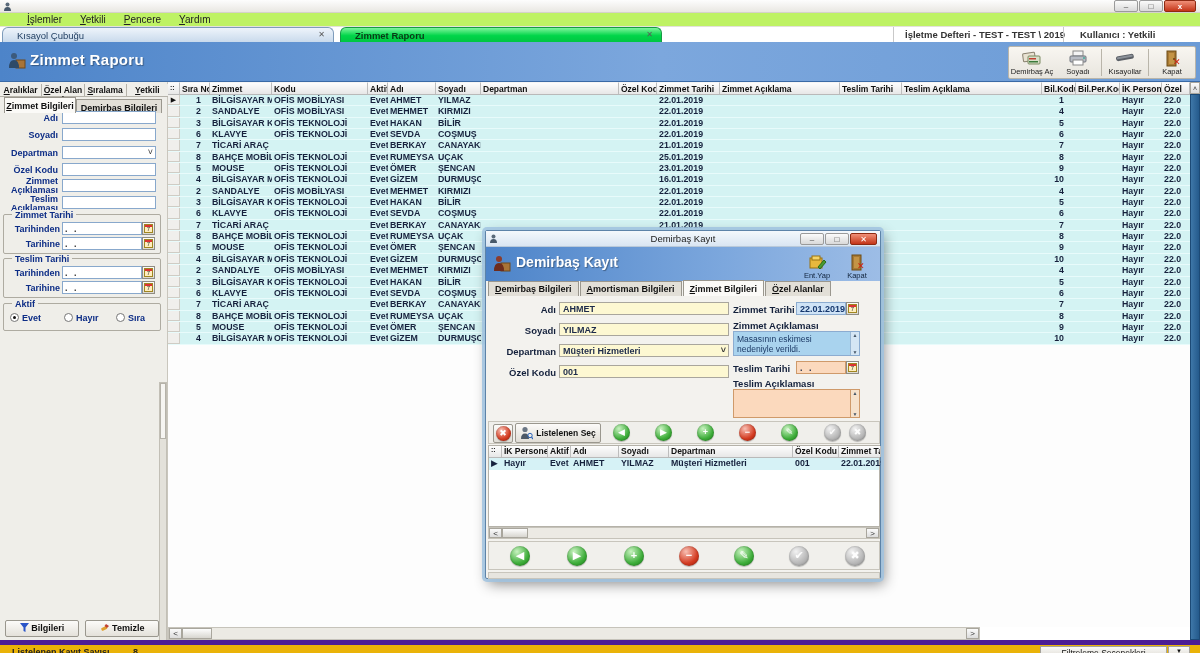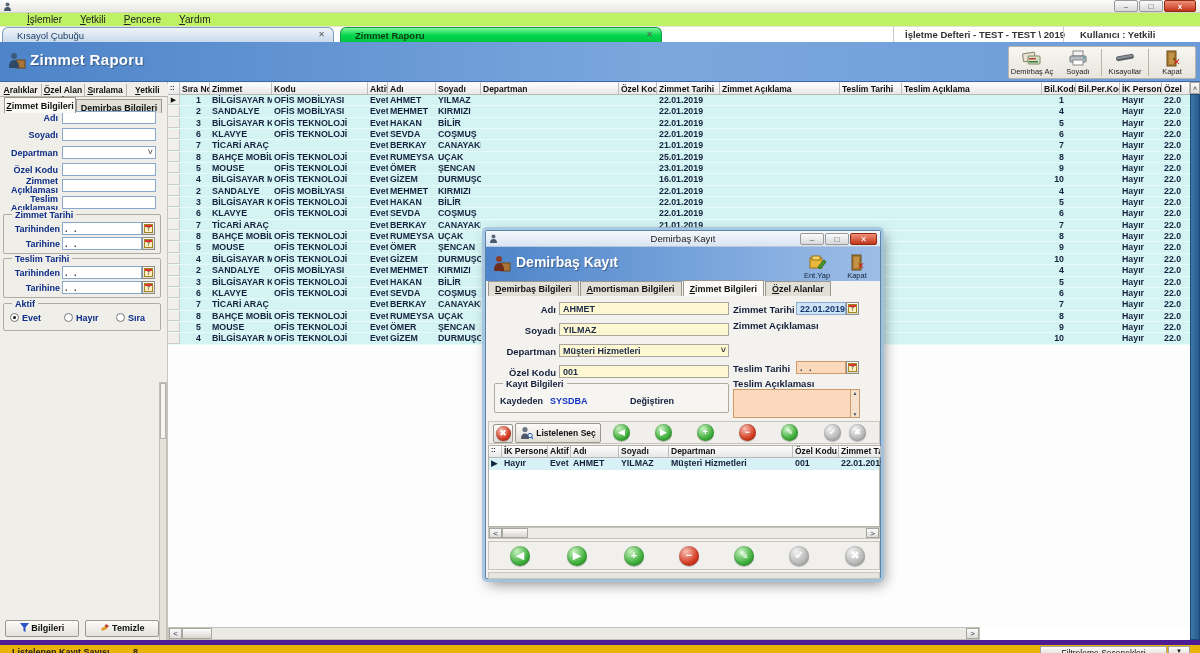--- a/index.html
+++ b/index.html
@@ -808,33 +808,34 @@
 
     <span class="dlabel" style="left:10px;top:73px;width:60px;">Adı</span>
     <div class="dfield clip" style="left:73px;top:71px;width:170px;">AHMET</div>
     <span class="dlabel" style="left:10px;top:94px;width:60px;">Soyadı</span>
     <div class="dfield clip" style="left:73px;top:92px;width:170px;">YILMAZ</div>
     <span class="dlabel" style="left:10px;top:115px;width:60px;">Departman</span>
     <div class="dfield fselect clip" style="left:73px;top:113px;width:170px;">Müşteri Hizmetleri</div>
     <span class="dlabel" style="left:10px;top:136px;width:60px;">Özel Kodu</span>
     <div class="dfield clip" style="left:73px;top:134px;width:170px;">001</div>
 
-    <div class="gbox" style="left:8px;top:152px;width:235px;height:30px;background:#f6f5f1;">
-      <span class="gtitle" style="color:#14213c;background:#f3f2ee;">Kayıt Bilgileri</span>
-      <span class="abs b" style="left:5px;top:12px;font-size:9px;color:#14213c;">Kaydeden</span>
-      <span class="abs b" style="left:55px;top:12px;font-size:9px;color:#1436c8;">SYSDBA</span>
-      <span class="abs b" style="left:135px;top:12px;font-size:9px;color:#14213c;">Değiştiren</span>
-    </div>
 
     <span class="dlabel" style="left:247px;top:73px;width:62px;text-align:left;">Zimmet Tarihi</span>
     <div class="dfield ddate clip" style="left:310px;top:71px;width:50px;">22.01.2019</div>
     <span class="calbtn" style="left:360px;top:71px;">
         <span class="cal">7</span>
       </span>
     <span class="dlabel" style="left:247px;top:89px;text-align:left;width:100px;">Zimmet Açıklaması</span>
+    <div class="dtext" style="left:247px;top:100px;width:127px;height:25px;">
+      <span>Masasının eskimesi nedeniyle verildi.</span>
+      <span class="tscroll">
+          <span>▲</span>
+          <span>▼</span>
+        </span>
+    </div>
     <span class="dlabel" style="left:247px;top:132px;width:62px;text-align:left;">Teslim Tarihi</span>
     <div class="dfield clip" style="left:310px;top:130px;width:50px;background:#fbd9bd;border-color:#cf9a6a;letter-spacing:2px;">.  .</div>
     <span class="calbtn" style="left:360px;top:130px;">
         <span class="cal">7</span>
       </span>
     <span class="dlabel" style="left:247px;top:147px;text-align:left;width:100px;">Teslim Açıklaması</span>
     <div class="dtext" style="left:247px;top:158px;width:127px;height:29px;background:#fbd9bd;border-color:#cf9a6a;">
       <span></span>
       <span class="tscroll" style="background:#f6e2cc;border-color:#cf9a6a;">
           <span>▲</span>

